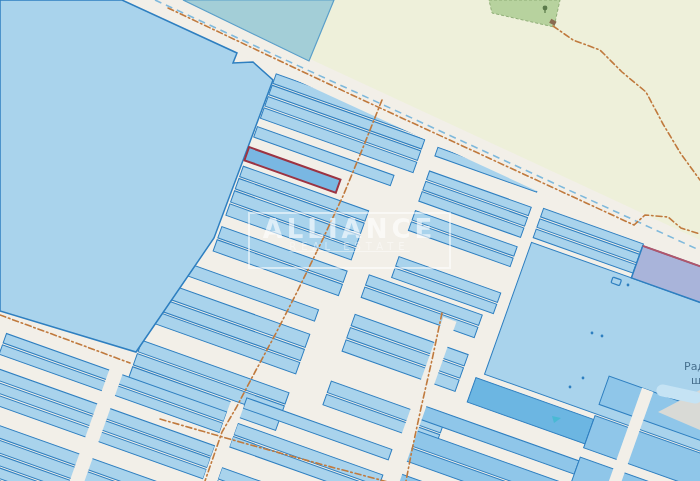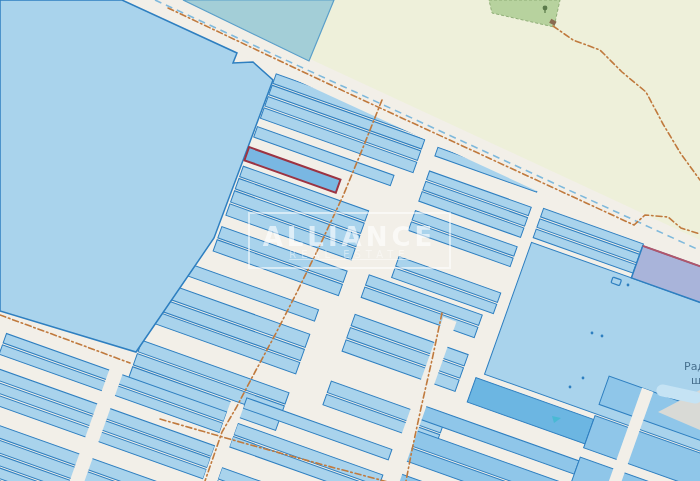--- a/index.html
+++ b/index.html
@@ -5,21 +5,21 @@
   html,body{margin:0;padding:0;}
   body{width:700px;height:481px;overflow:hidden;background:var(--road_bg,#f2efe8);
        font-family:"DejaVu Sans","Liberation Sans",sans-serif;position:relative;}
   #map-wrap{position:absolute;inset:0;}
   svg{display:block;}
   .strip{stroke-width:1;}
   .maplabel{font-size:11px;}
   
   #watermark{position:absolute;left:248px;top:212px;width:199px;height:53px;
     border:2px solid rgba(255,255,255,.55);display:flex;flex-direction:column;
-    align-items:center;justify-content:center;pointer-events:none;}
+    align-items:center;justify-content:flex-start;pointer-events:none;}
   #wm-brand{font-weight:bold;font-size:26px;letter-spacing:4px;
     color:rgba(255,255,255,.62);line-height:1;margin-top:2px;}
   #wm-tag{font-size:10px;letter-spacing:5px;color:rgba(255,255,255,.45);
     line-height:1;margin-top:0;text-decoration:underline;}
 </style>
 </head>
 <body>
 
 <div id="map-wrap">
 <svg width="700" height="481" viewBox="0 0 700 481">

